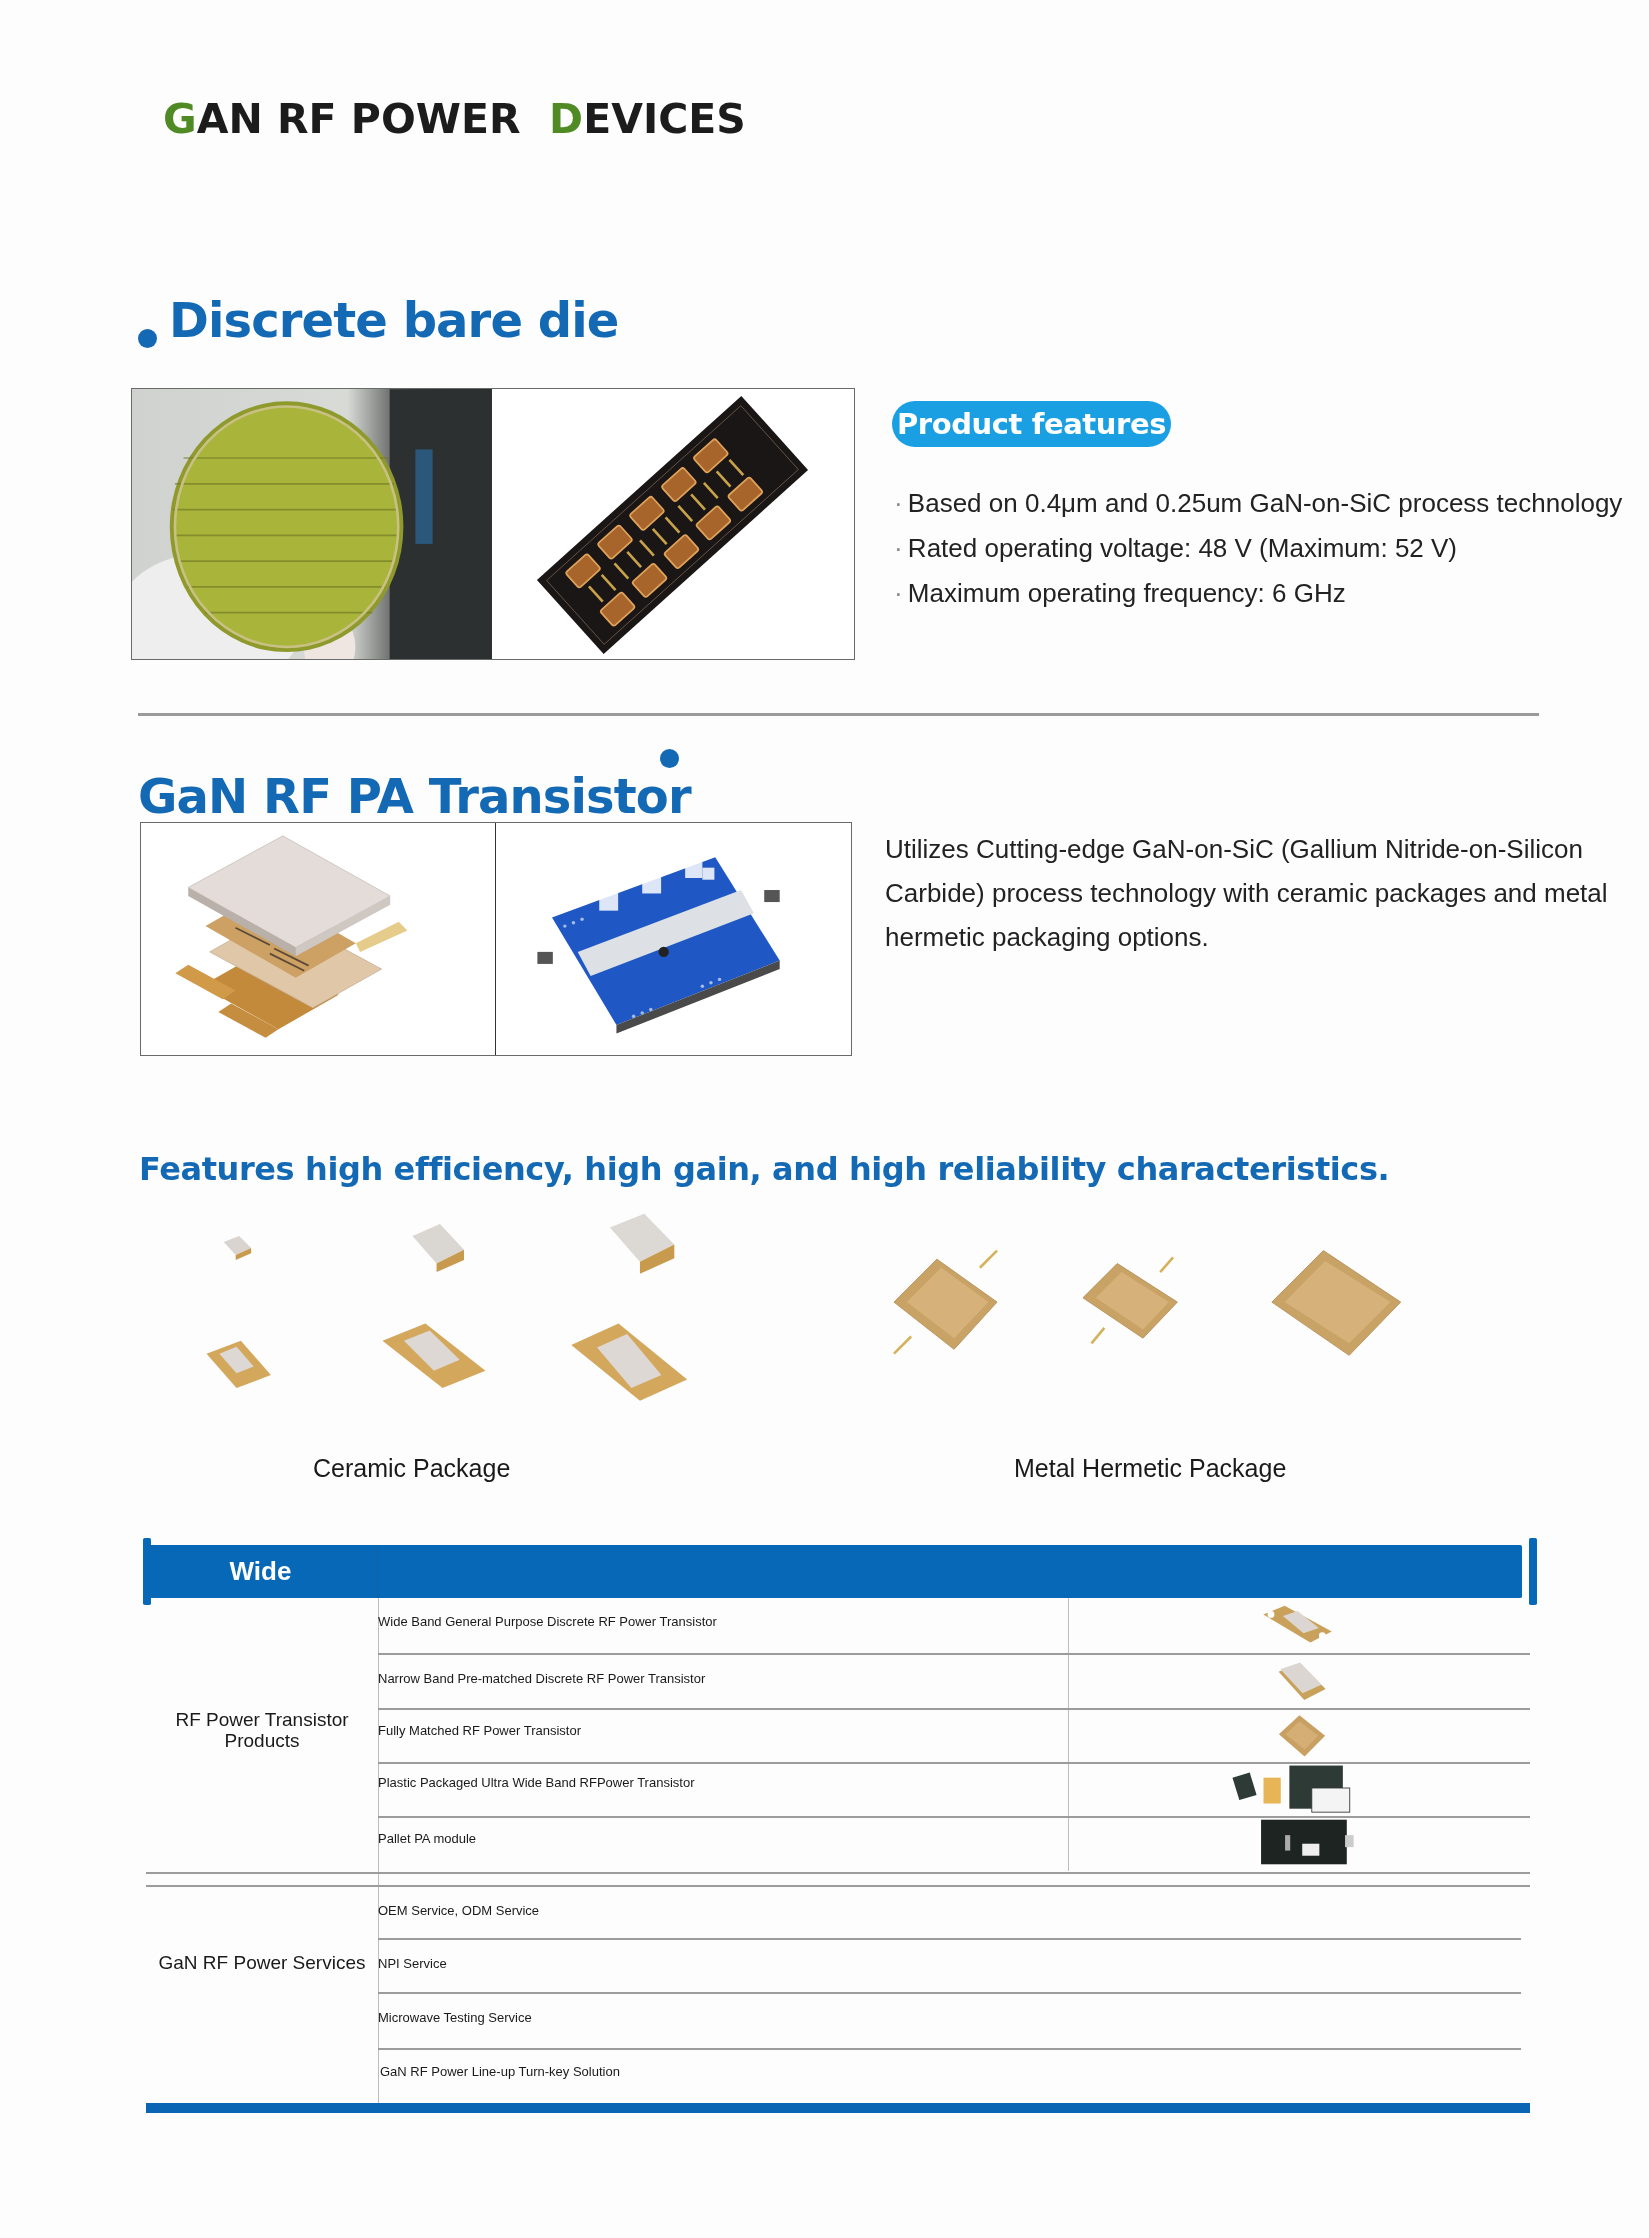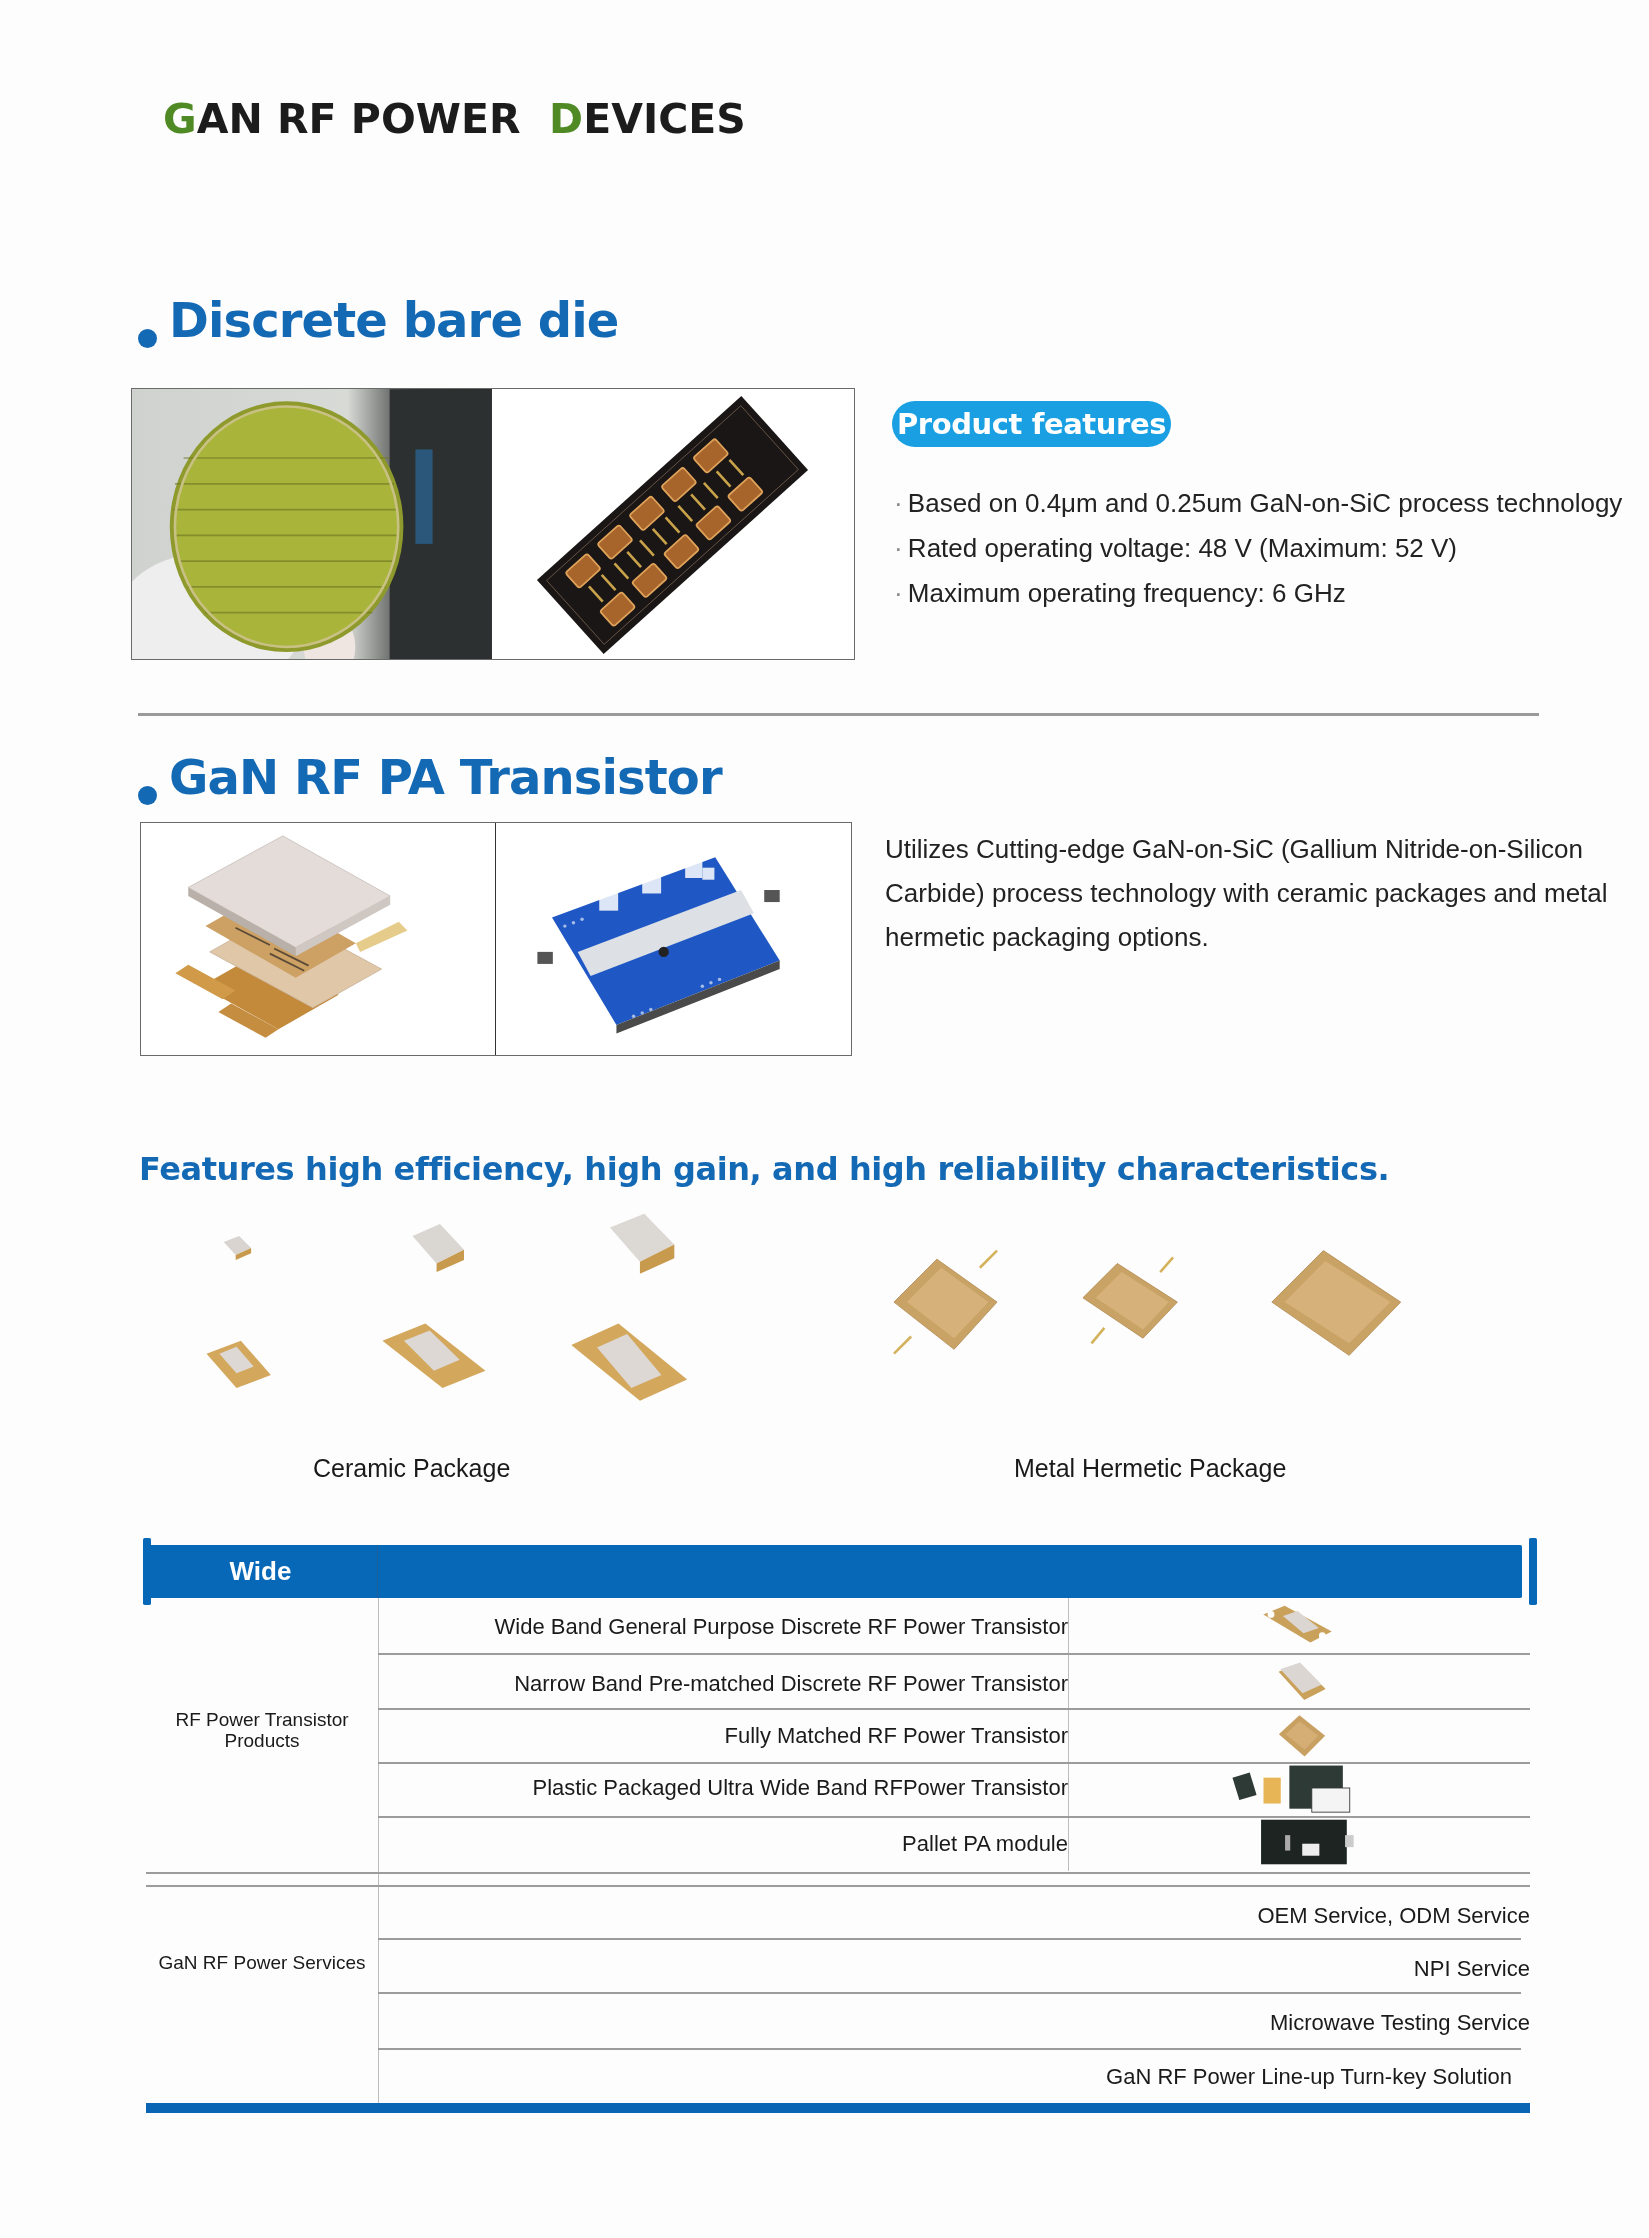--- a/index.html
+++ b/index.html
@@ -37,21 +37,21 @@
 
   
   .tbl-head { left: 144px; top: 1545px; width: 1378px; height: 53px; background: #0868b8; border-radius: 1.7px; display: flex; }
   .tbl-head .th-type { width: 234px; color: #fff; font-weight: bold; font-size: 26px; display: flex; align-items: center; justify-content: center; border-right: 0.9px solid #1c5f9c; }
   .tbl-head-side { left: 1529px; top: 1538px; width: 7.7px; height: 67px; background: #0868b8; border-radius: 1.7px; }
   .tbl-head-left { left: 143px; top: 1538px; width: 7.7px; height: 67px; background: #0868b8; border-radius: 1.7px; }
 
   .vline { background: #bdbdbd; width: 1.3px; }
   .hline { background: #9c9c9c; height: 1.7px; }
 
-  .cell-text { font-size: 22px; color: #1a1a1a; text-align: right; white-space: nowrap; }
+  .cell-text { font-size: 13px; color: #1a1a1a; text-align: left; white-space: nowrap; }
   .group-label { font-size: 19px; color: #1a1a1a; text-align: center; line-height: 20.6px; }
 
   .tbl-foot { left: 146px; top: 2103px; width: 1384px; height: 9.5px; background: #0a66b4; }
 
   svg { display: block; }
 </style>
 </head>
 <body>
 
 <div class="abs page-title"><span class="accent">G</span><span>AN RF POWER  </span><span class="accent">D</span><span>EVICES</span></div>
@@ -126,21 +126,21 @@
 <div class="abs pill">Product features</div>
 
 <ul class="abs features">
   <li>Based on 0.4μm and 0.25um GaN-on-SiC  process technology</li>
   <li>Rated operating voltage: 48 V (Maximum: 52 V)</li>
   <li>Maximum operating frequency: 6 GHz</li>
 </ul>
 
 <div class="abs divider"></div>
 
-<div class="abs sec-heading" style="left:138px; top:749px;">
+<div class="abs sec-heading" style="left:138px; top:749px;flex-direction:column;">
   <span class="dot"></span>
   <span>GaN RF PA Transistor</span>
 </div>
 
 <div class="abs frame" style="left:140px; top:822px; width:712px; height:234px;">
   <div class="cell" style="flex:0 0 354px;">
     <svg width="354" height="232" viewBox="0 0 412 270">
       <polygon points="70,190 160,240 230,200 140,150" fill="#c48a3c"></polygon>
       <polygon points="40,175 95,205 110,195 55,165" fill="#d09a48"></polygon>
       <polygon points="90,220 145,250 160,240 105,210" fill="#c58d3f"></polygon>

